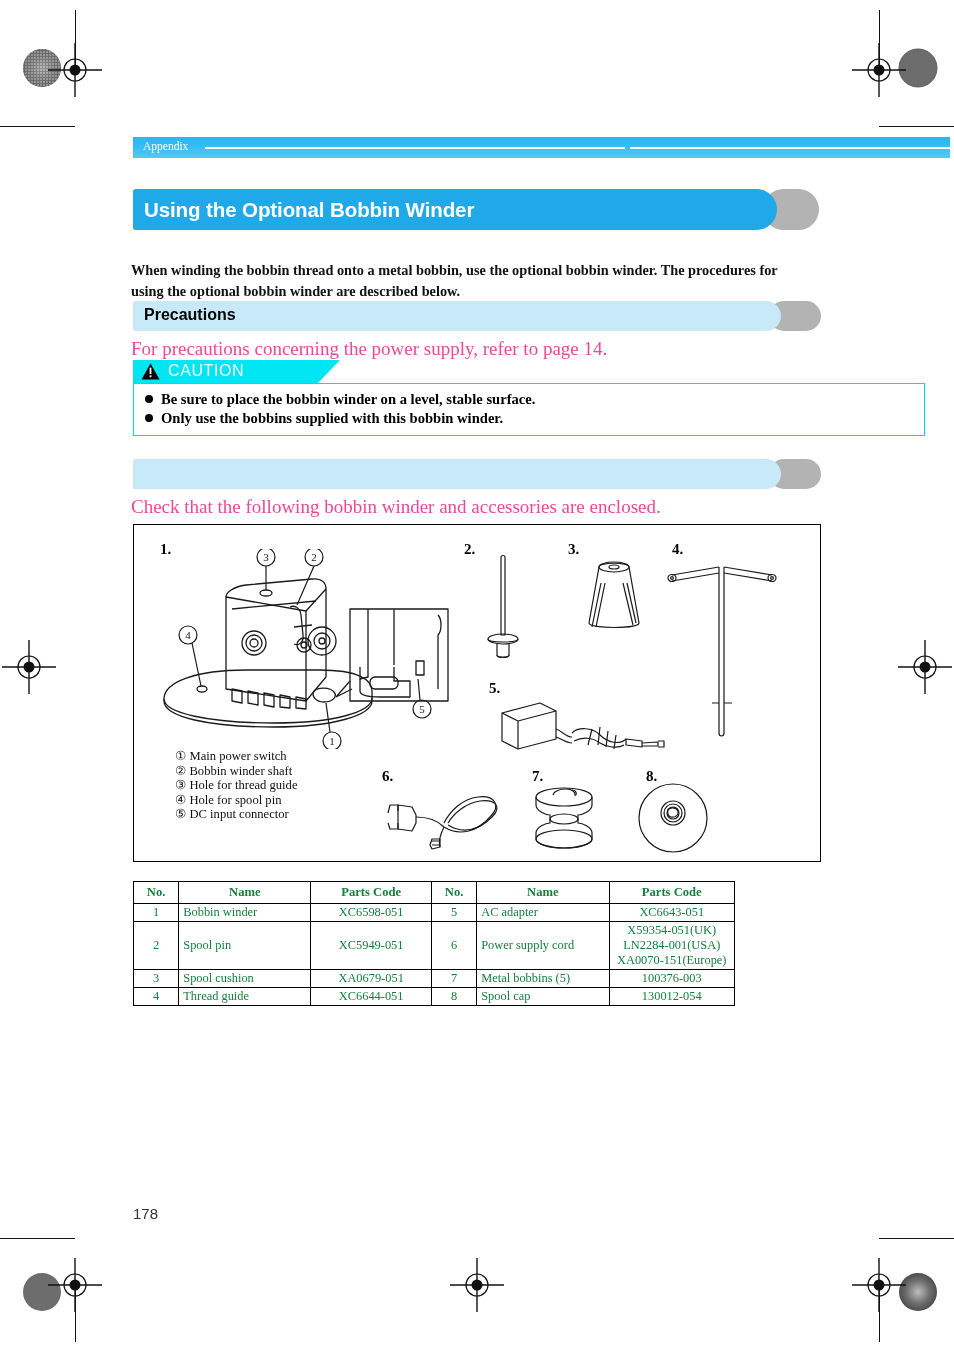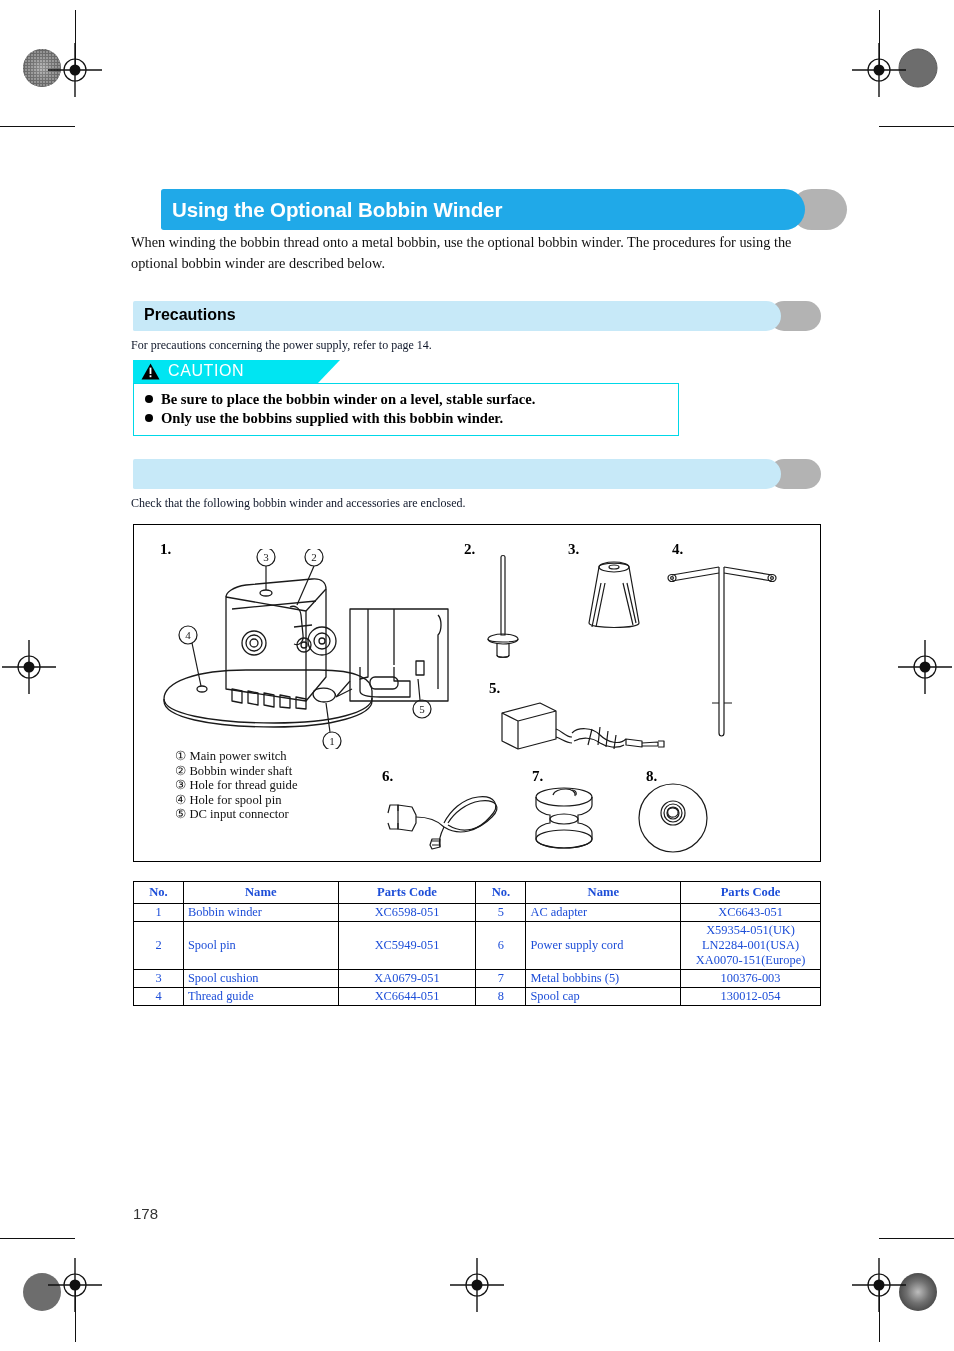--- a/index.html
+++ b/index.html
@@ -63,21 +63,21 @@
     position: absolute;
     left: 497px; top: 10px;
     width: 320px; height: 2px;
     background: #ffffff;
   }
 
   
   .title-wrap {
     position: absolute;
     left: 133px; top: 189px;
-    width: 700px; height: 41px; margin-left: 28px;
+    width: 700px; height: 41px;
   }
   .title-shadow-round {
     position: absolute;
     left: 630px; top: 0;
     width: 56px; height: 41px;
     background: #b3b3b3;
     border-radius: 24px;
   }
   .title-bar {
     position: absolute;
@@ -92,25 +92,26 @@
     color: #ffffff;
     font-family: "Liberation Sans", sans-serif;
     font-weight: bold;
     font-size: 20.5px;
     letter-spacing: -0.1px;
   }
 
   
   .intro {
     position: absolute;
-    left: 131px; top: 232px;
+    left: 131px; top: 260px;
     width: 680px;
     font-size: 14.3px;
     line-height: 21px;
     color: #111;
+    font-weight: bold;
   }
 
   
   .sec-wrap { position: absolute; height: 36px; }
   .sec-shadow {
     position: absolute;
     left: 636px; top: 0;
     width: 52px; height: 30px;
     background: #b3b3b3;
     border-radius: 16px;
@@ -126,22 +127,22 @@
     position: absolute;
     left: 11px; top: 5px;
     color: #000000;
     font-family: "Liberation Sans", sans-serif;
     font-weight: bold;
     font-size: 16px;
   }
 
   .sub-note {
     position: absolute;
-    font-size: 12px;
-    color: #0f172a;
+    font-size: 19px;
+    color: #ec4899;
   }
 
   
   .caution-tab {
     position: absolute;
     left: 133px; top: 360px;
     width: 185px; height: 23px;
     background: #00e5f2;
   }
   .caution-tab-slant {
@@ -160,21 +161,21 @@
     position: absolute;
     left: 168px; top: 362px;
     color: #ffffff;
     font-family: "Liberation Sans", sans-serif;
     font-size: 16px;
     letter-spacing: 0.6px;
   }
   .caution-box {
     position: absolute;
     left: 133px; top: 383px;
-    width: 546px; height: 53px;
+    width: 792px; height: 53px;
     border: 1.5px solid #00d8e8;
     box-sizing: border-box;
     background: #ffffff;
   }
   .caution-line {
     position: absolute;
     left: 11px;
     font-family: "Liberation Serif", serif;
     font-weight: bold;
     font-size: 14.6px;
@@ -211,24 +212,24 @@
     font-size: 12.6px;
     line-height: 14.6px;
     color: #111;
   }
   .legend div { white-space: pre; }
 
   
   .parts-table {
     position: absolute;
     left: 133px; top: 881px;
-    width: 688px;
+    width: 602px;
     border-collapse: collapse;
     font-size: 12.4px;
-    color: #1d4ed8;
+    color: #15803d;
   }
   .parts-table td, .parts-table th {
     border: 1px solid #000;
     padding: 1px 4px;
     font-weight: normal;
   }
   .parts-table thead th {
     font-weight: bold;
     text-align: center;
     font-size: 12.6px;
@@ -361,20 +362,25 @@
   <div class="trim-line" style="left:879px; top:126px; width:75px; height:1.3px;"></div>
   <div class="trim-line" style="left:75px; top:1284px; width:1.3px; height:58px;"></div>
   <div class="trim-line" style="left:0px; top:1238px; width:75px; height:1.3px;"></div>
   <div class="trim-line" style="left:879px; top:1284px; width:1.3px; height:58px;"></div>
   <div class="trim-line" style="left:879px; top:1238px; width:75px; height:1.3px;"></div>
 </div>
 
 <div class="page">
 
 
+  <div class="appendix-bar">
+    <span class="appendix-label">Appendix</span>
+    <div class="appendix-rule-a"></div>
+    <div class="appendix-rule-b"></div>
+  </div>
 
   <div class="title-wrap">
     <div class="title-shadow-round"></div>
     <div class="title-bar"></div>
     <div class="title-text">Using the Optional Bobbin Winder</div>
   </div>
 
   <div class="intro">When winding the bobbin thread onto a metal bobbin, use the optional bobbin winder. The procedures for using the optional bobbin winder are described below.</div>
 
   <div class="sec-wrap" style="left:133px; top:301px; width:700px;">

